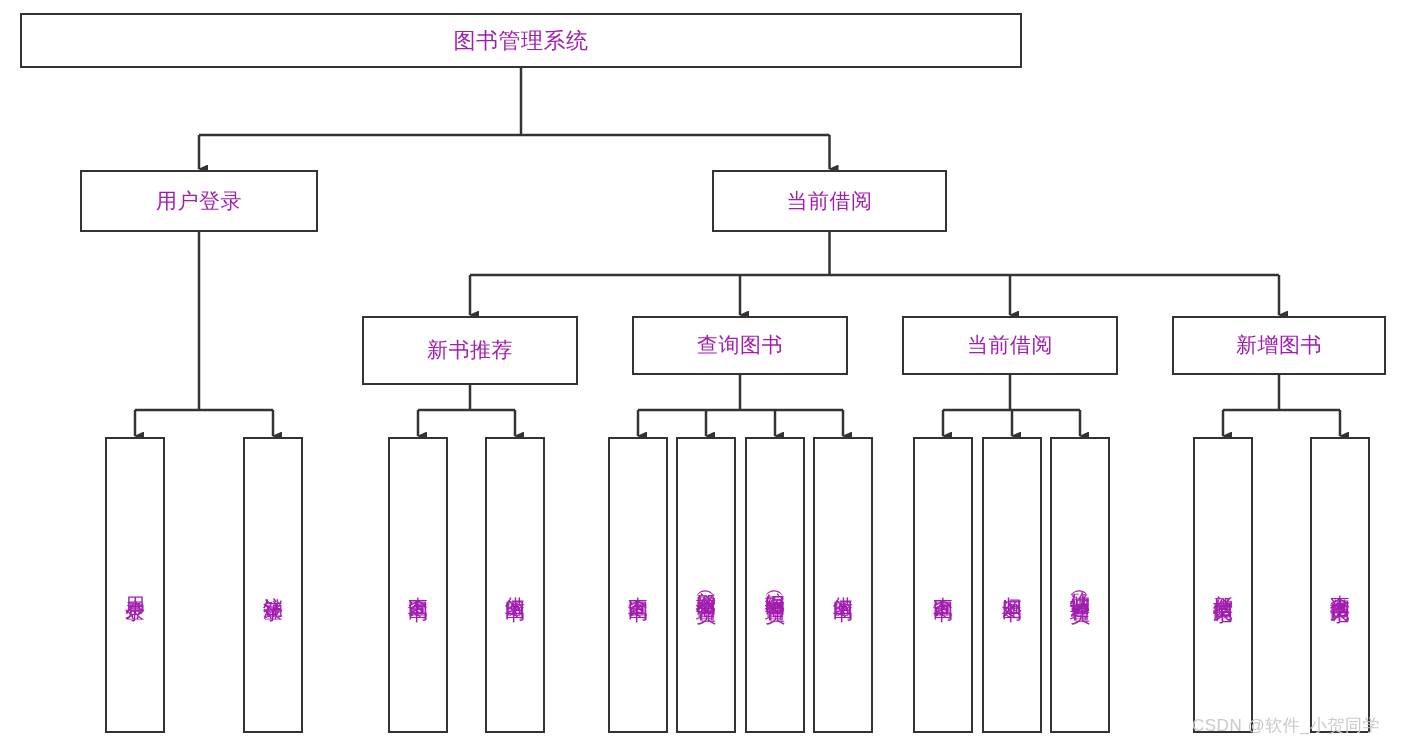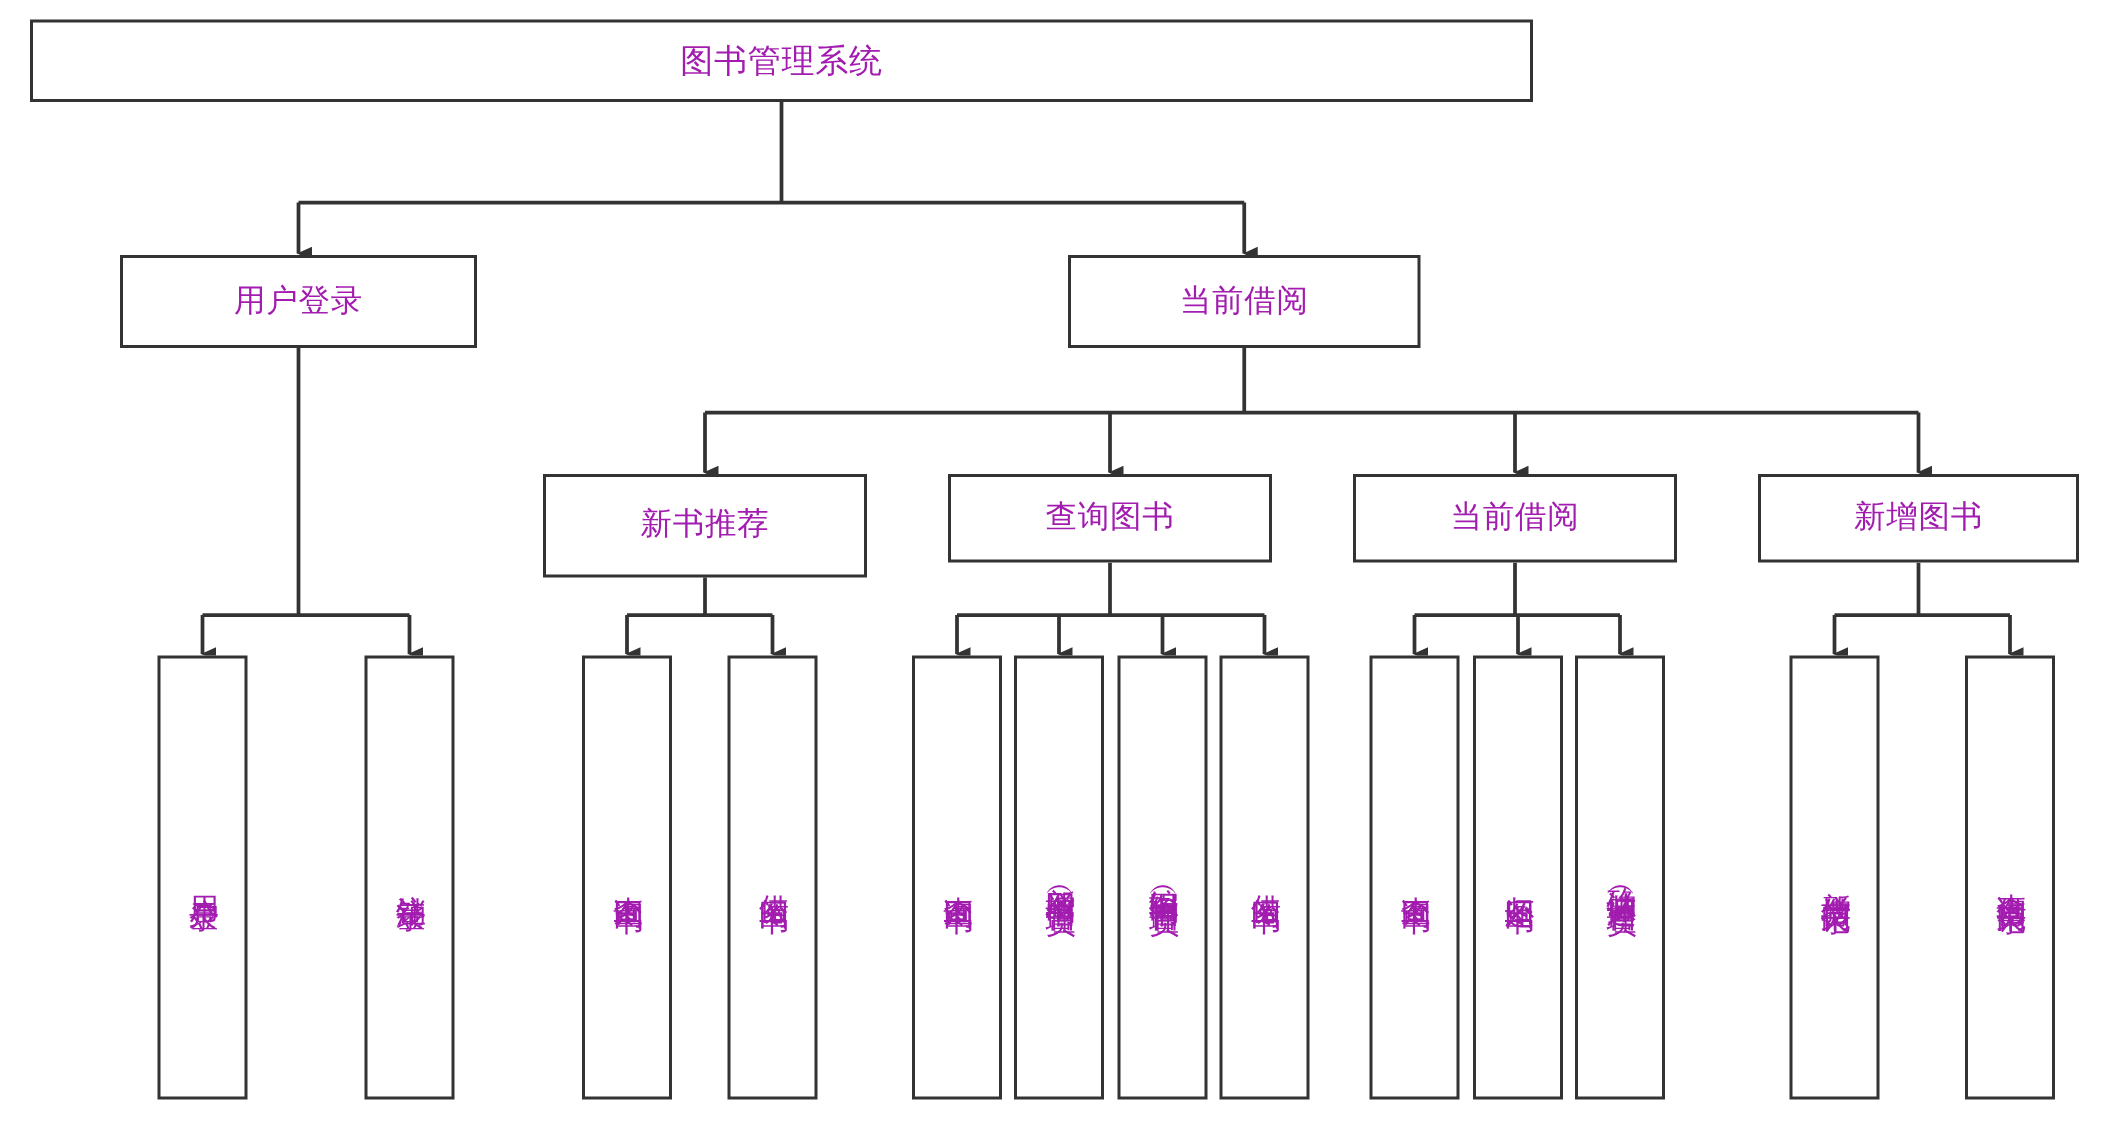--- a/index.html
+++ b/index.html
@@ -161,13 +161,14 @@
       <div class="node-box vertical" style="left: 1050px; top: 437px; width: 60px; height: 296px;">
         <span class="node-label">确认归还（管理员）</span>
       </div>
       <div class="node-box vertical" style="left: 1193px; top: 437px; width: 60px; height: 296px;">
         <span class="node-label">新增借阅记录</span>
       </div>
       <div class="node-box vertical" style="left: 1310px; top: 437px; width: 60px; height: 296px;">
         <span class="node-label">查询借阅记录</span>
       </div>
     </div>
+  <div class="watermark" style="left:1192px; top:714px;">CSDN @软件_小贺同学</div>
 </div>
 
 </body></html>

